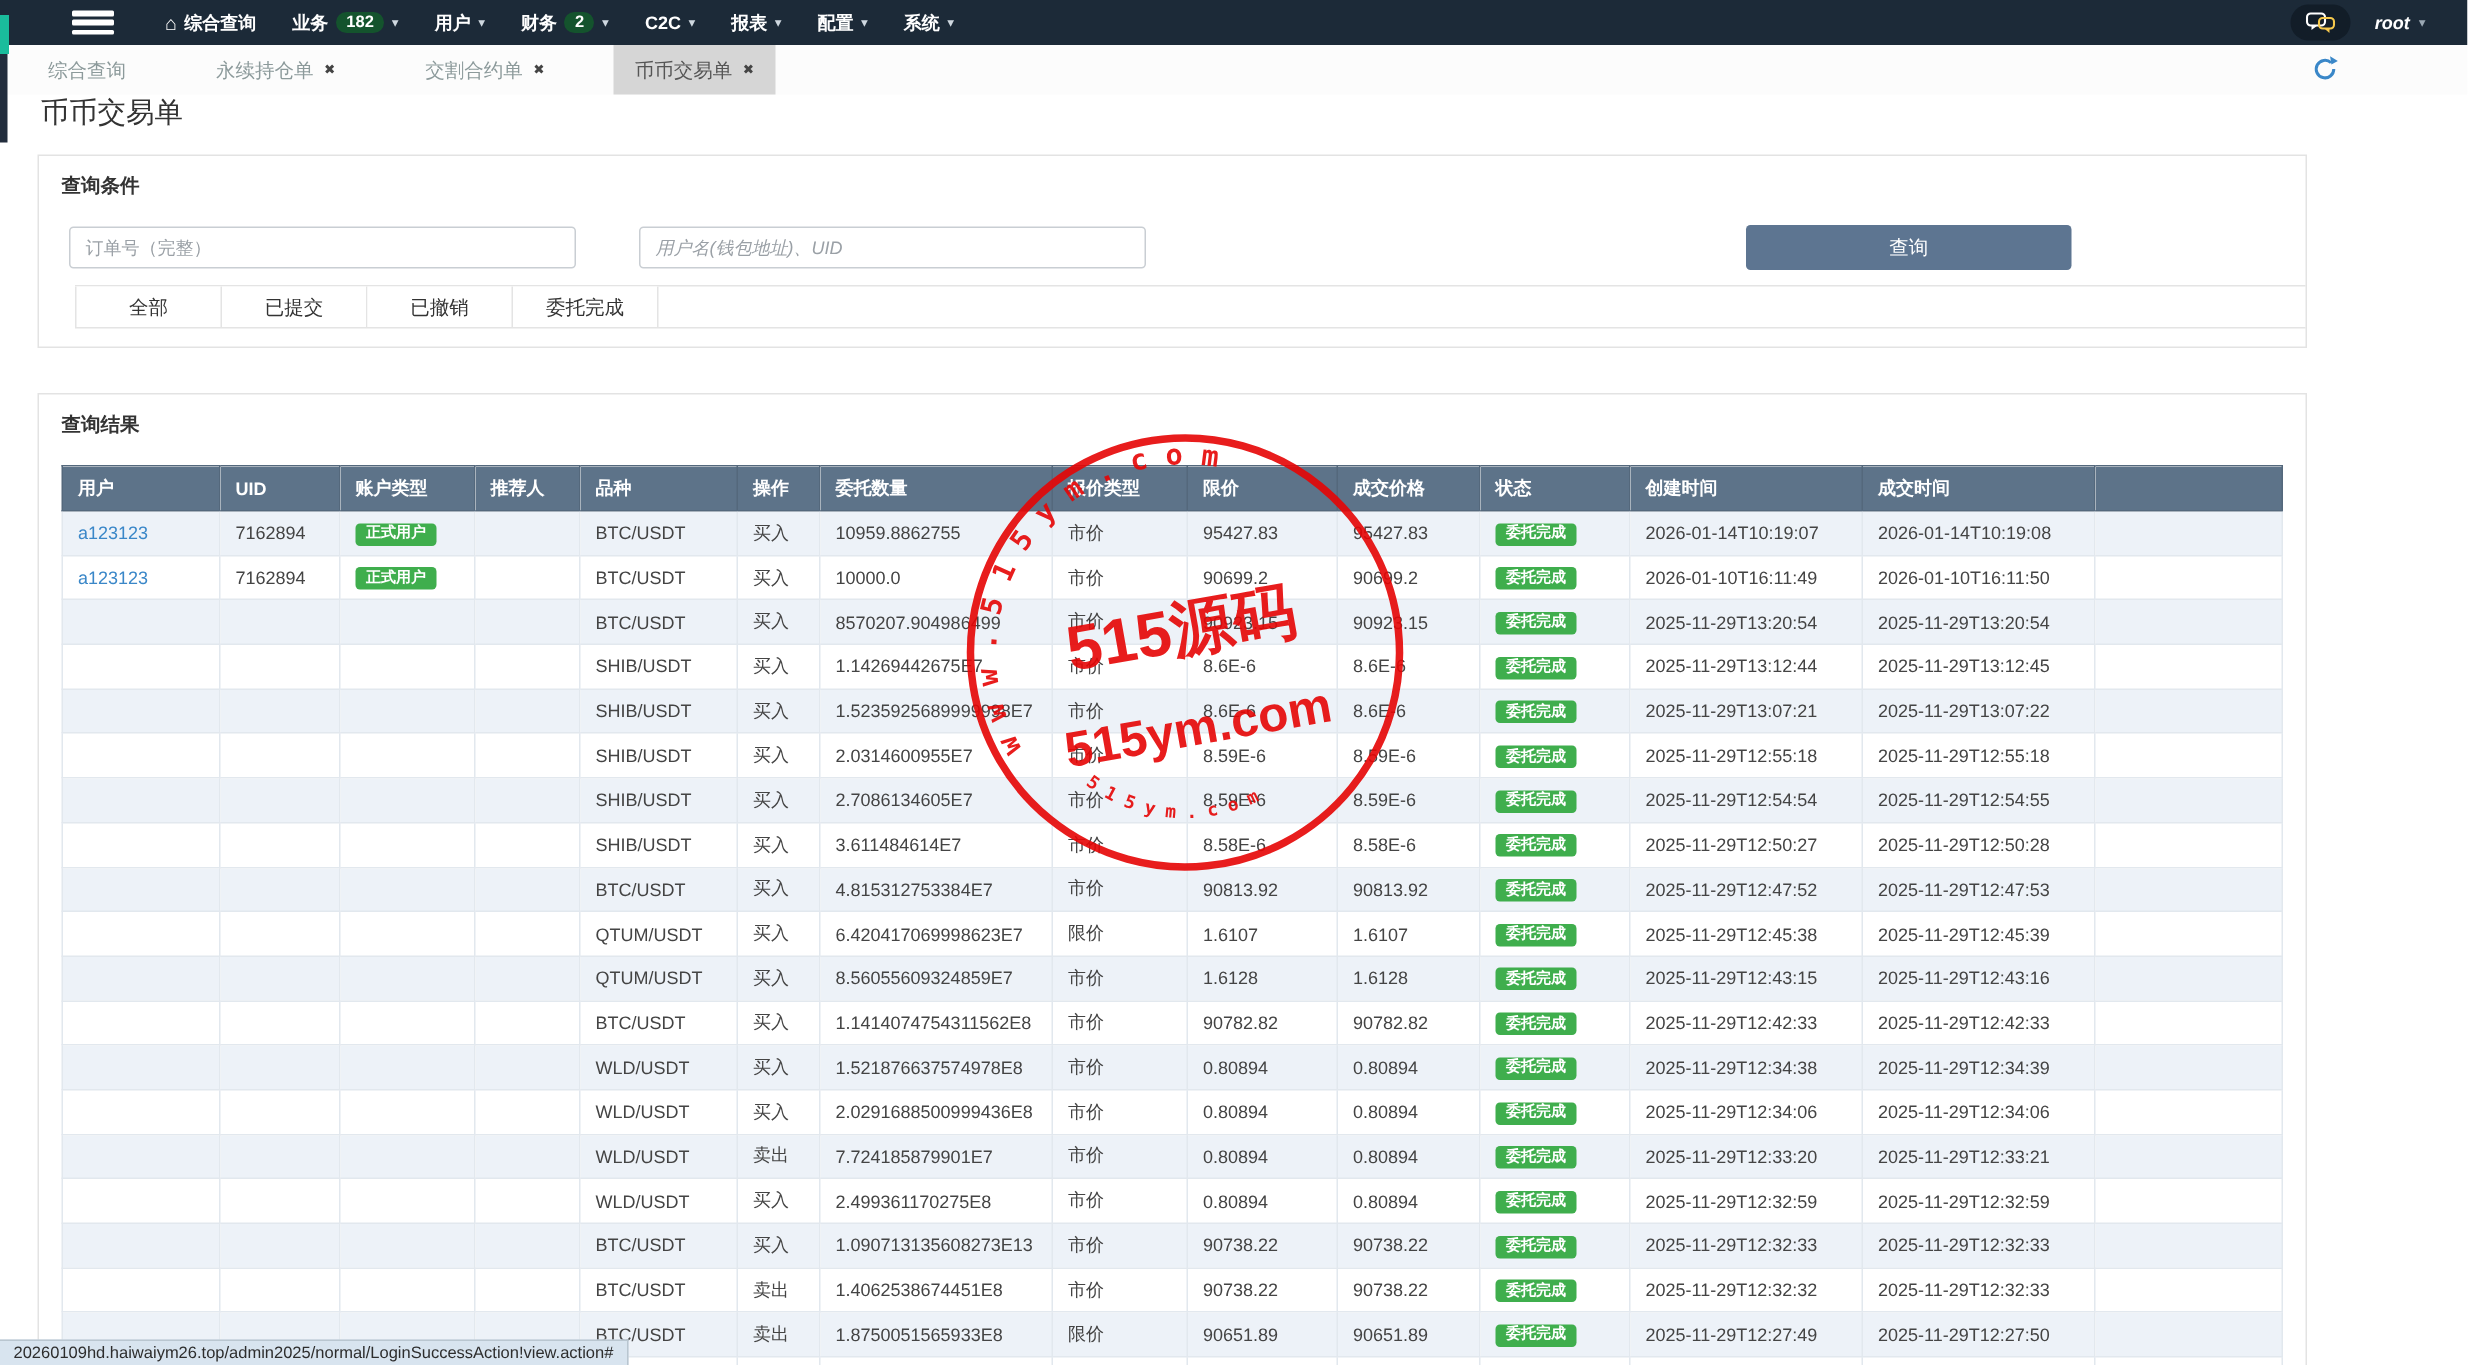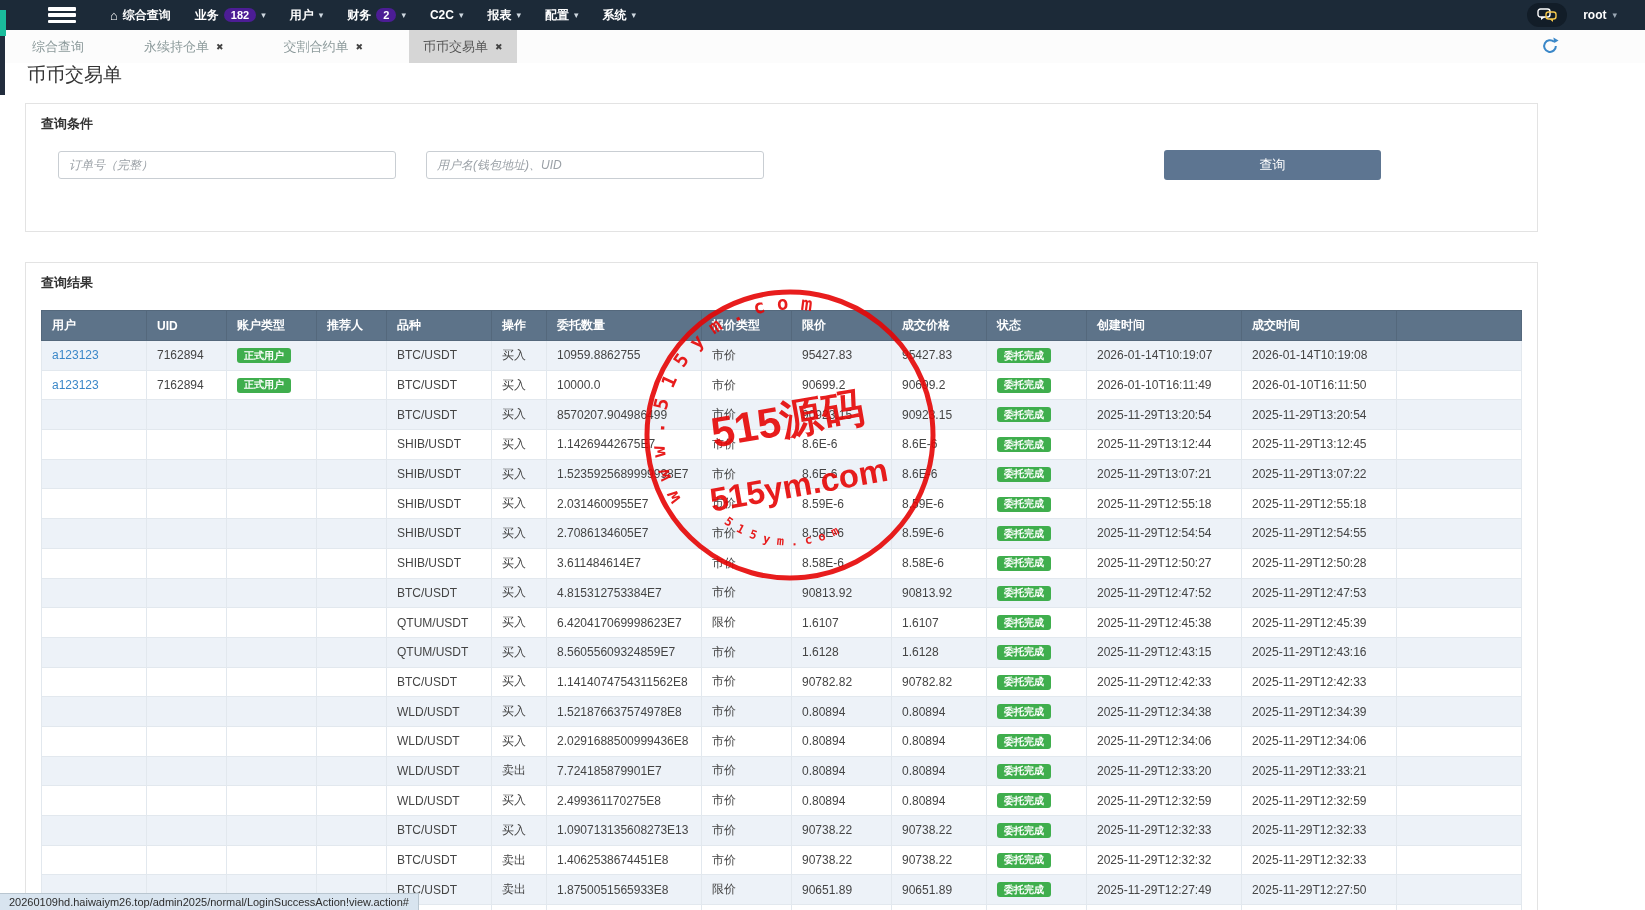--- a/index.html
+++ b/index.html
@@ -8,27 +8,27 @@
   
   .navbar{position:absolute;left:0;top:0;width:1645px;height:30px;background:#1c2a38;
           display:flex;align-items:center;z-index:30;}
   .hamburger{margin-left:48px;width:28px;height:16px;display:flex;flex-direction:column;
              justify-content:space-between;cursor:pointer;}
   .hamburger span{display:block;height:3.5px;background:#fff;border-radius:1px;}
   #nav-items{display:flex;align-items:center;margin-left:22px;}
   .nav-item{display:flex;align-items:center;color:#fff;font-size:12px;font-weight:bold;
             padding:0 12px;height:30px;cursor:pointer;white-space:nowrap;}
   .nav-item .home-ico{font-size:13px;margin-right:5px;font-weight:normal;}
-  .nav-item .nbadge{background:#4c1d95;color:#fff;border-radius:9px;font-size:11px;
+  .nav-item .nbadge{background:#14532d;color:#fff;border-radius:9px;font-size:11px;
                     padding:1px 7px;margin-left:5px;font-weight:bold;}
   .nav-item .caret{font-size:9px;margin-left:5px;color:#cfd8e0;}
   .nav-right{margin-left:auto;display:flex;align-items:center;margin-right:28px;}
   .chat-btn{width:40px;height:24px;background:#121d28;border-radius:13px;display:flex;
             align-items:center;justify-content:center;cursor:pointer;margin-right:16px;}
-  .user-menu{color:#fff;font-size:12px;font-weight:bold;display:flex;align-items:center;cursor:pointer;}
+  .user-menu{color:#fff;font-size:12px;font-weight:bold;display:flex;align-items:center;cursor:pointer;font-style:italic;}
   .user-menu .caret{font-size:9px;margin-left:6px;color:#9aa7b3;}
   
   .edge-teal{position:absolute;left:0;top:10px;width:6px;height:26px;background:#1abc9c;z-index:40;}
   .edge-dark{position:absolute;left:0;top:30px;width:5px;height:65px;background:#222d3d;z-index:35;}
   
   .tabbar{position:absolute;left:0;top:30px;width:1645px;height:33px;background:#fcfcfc;z-index:20;}
   #tabs{display:flex;height:33px;align-items:stretch;padding-left:18px;}
   .tab{display:flex;align-items:center;padding:0 14px;margin-right:32px;font-size:13px;
        color:#8c9a9b;cursor:pointer;white-space:nowrap;}
   .tab.active{background:#d6d6d6;color:#555;}
@@ -39,21 +39,21 @@
   
   .panel{position:absolute;left:25px;width:1513px;background:#fff;border:1px solid #e3e3e3;box-sizing:border-box;}
   .panel-title{position:absolute;left:15px;top:11px;font-size:13px;font-weight:bold;color:#333;}
   .p1{top:103px;height:129px;}
   .p2{top:262px;height:804px;overflow:hidden;}
   
   .q-input{position:absolute;top:47px;height:28px;width:338px;border:1px solid #c9ced3;border-radius:3px;
            font-size:12px;padding:0 10px;box-sizing:border-box;color:#333;outline:none;
            font-family:"Liberation Sans","DejaVu Sans",sans-serif;}
   .q-input::placeholder{color:#9aa0a6;}
-  #order-input{left:32px;font-style:italic;}
+  #order-input{left:20px;}
   #user-input{left:400px;font-style:italic;}
   .q-select{position:absolute;left:770px;top:47px;width:338px;height:28px;border:1px solid #9aa0a6;
             border-radius:2px;box-sizing:border-box;font-size:12px;color:#333;display:flex;
             align-items:center;padding:0 10px;cursor:pointer;background:#fff;}
   .q-select .chev{position:absolute;right:12px;top:9px;width:7px;height:7px;
                   border-right:1.6px solid #444;border-bottom:1.6px solid #444;transform:rotate(45deg);}
   .q-button{position:absolute;left:1138px;top:46px;width:217px;height:30px;background:#5d7591;color:#fff;
             border:none;border-radius:3px;font-size:13px;cursor:pointer;
             font-family:"Liberation Sans","DejaVu Sans",sans-serif;}
   .status-tabs{position:absolute;left:24px;right:0;top:86px;height:27px;display:flex;
@@ -167,20 +167,26 @@
   </div>
 </div>
 
 <div class="page-title">币币交易单</div>
 
 <section class="panel p1">
   <div class="panel-title">查询条件</div>
   <input id="order-input" class="q-input" type="text" placeholder="订单号（完整）" style="">
   <input id="user-input" class="q-input" type="text" placeholder="用户名(钱包地址)、UID" style="">
   <button class="q-button">查询</button>
+  <div id="status-tabs" class="status-tabs">
+      <div class="status-tab">全部</div>
+      <div class="status-tab">已提交</div>
+      <div class="status-tab">已撤销</div>
+      <div class="status-tab">委托完成</div>
+    </div>
 </section>
 
 <section class="panel p2">
   <div class="panel-title">查询结果</div>
   <table class="results">
     <colgroup id="cols">
         <col style="width: 105px;">
         <col style="width: 80px;">
         <col style="width: 90px;">
         <col style="width: 70px;">

